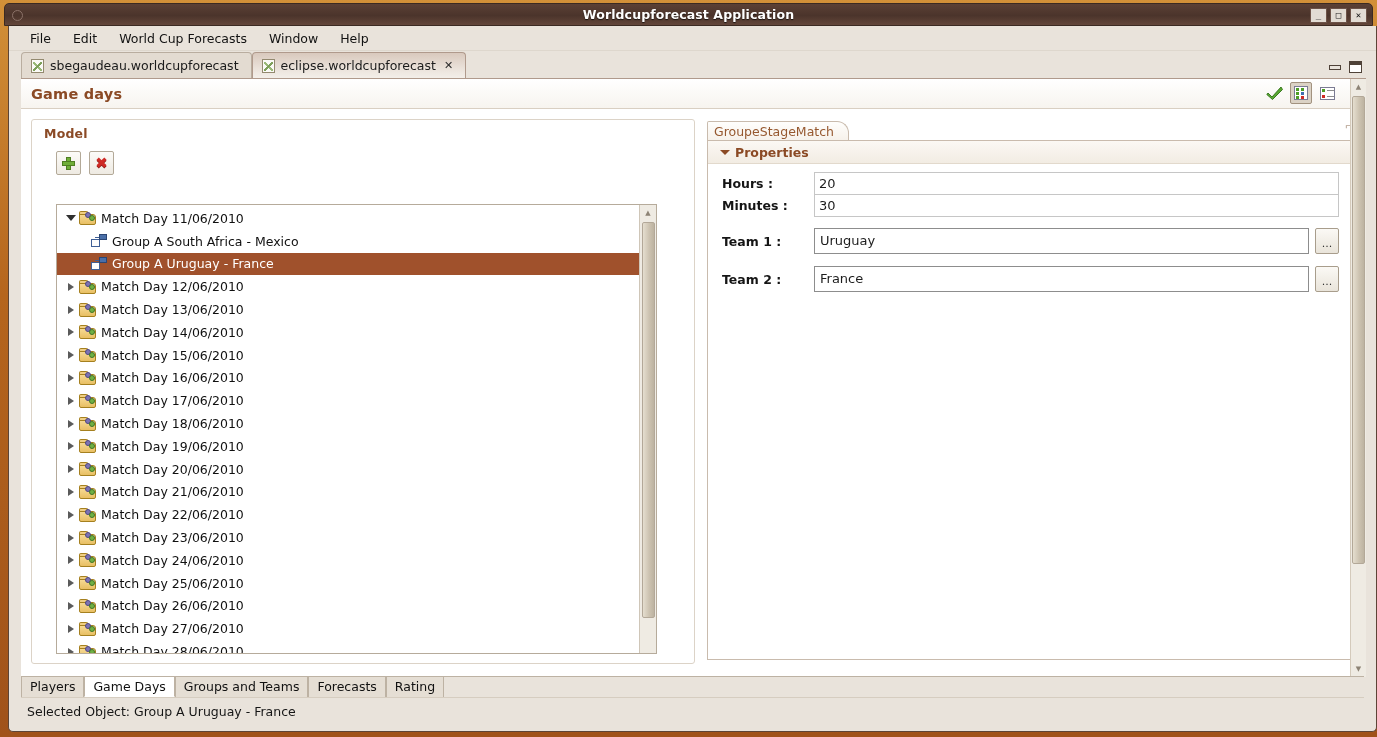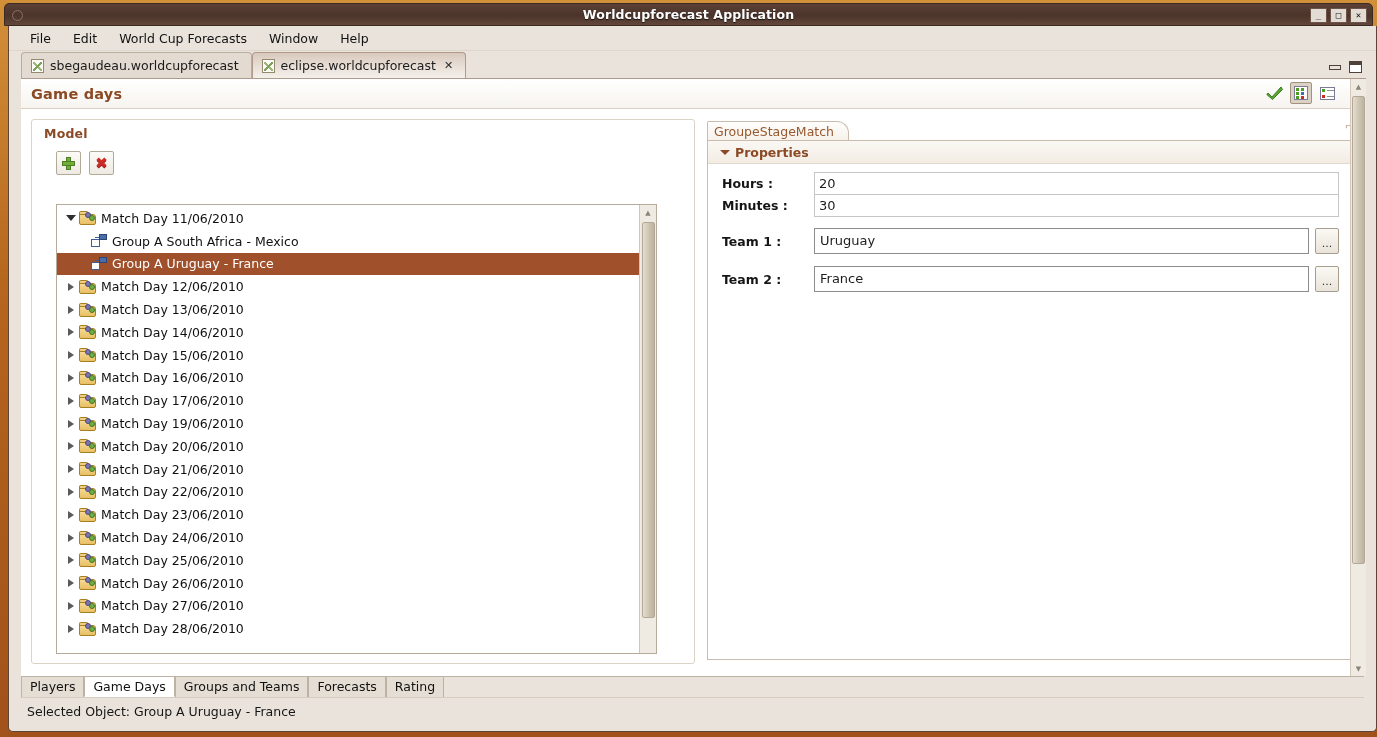--- a/index.html
+++ b/index.html
@@ -495,20 +495,32 @@
                     <span class="twist">
                       <span class="tri-r"></span>
                     </span>
                     <span class="folder-icon">
                       <span class="ft"></span>
                       <span class="fb"></span>
                       <span class="d1"></span>
                       <span class="d2"></span>
                     </span>
                     <span>Match Day 17/06/2010</span>
+                  </div>
+                  <div class="trow">
+                    <span class="twist">
+                      <span class="tri-r"></span>
+                    </span>
+                    <span class="folder-icon">
+                      <span class="ft"></span>
+                      <span class="fb"></span>
+                      <span class="d1"></span>
+                      <span class="d2"></span>
+                    </span>
+                    <span>Match Day 18/06/2010</span>
                   </div>
                   <div class="trow">
                     <span class="twist">
                       <span class="tri-r"></span>
                     </span>
                     <span class="folder-icon">
                       <span class="ft"></span>
                       <span class="fb"></span>
                       <span class="d1"></span>
                       <span class="d2"></span>

